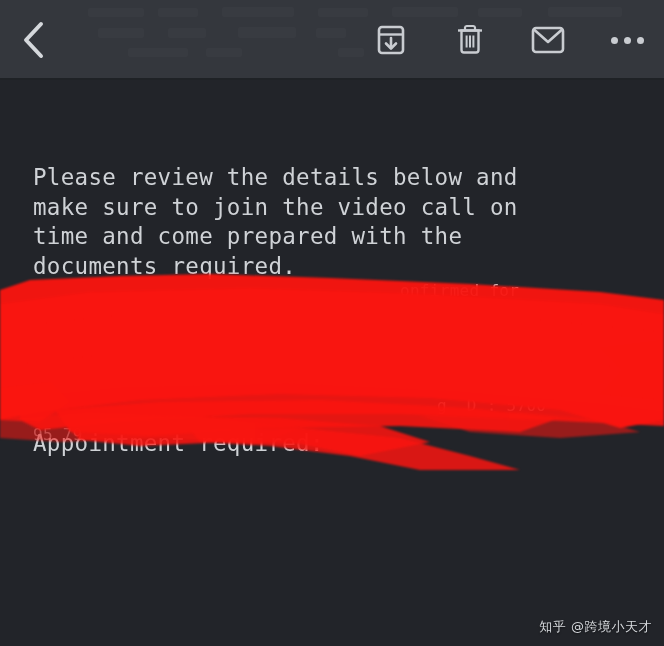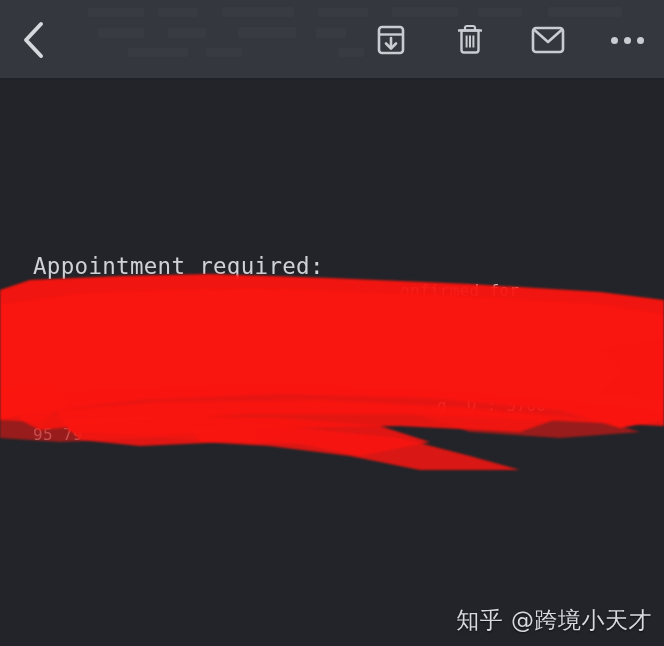--- a/index.html
+++ b/index.html
@@ -132,21 +132,21 @@
     filter: blur(1.1px);
   }
 
   
   .watermark {
     position: absolute;
     right: 12px;
     bottom: 10px;
     color: #d6d9dd;
     font-family: "DejaVu Sans", sans-serif;
-    font-size: 23px;
+    font-size: 13px;
     letter-spacing: .5px;
     white-space: nowrap;
     text-shadow: 0 1px 2px rgba(0,0,0,.6);
   }
 </style>
 </head>
 <body>
 
 <div class="screen">
 
@@ -215,20 +215,24 @@
         <i></i>
           <i></i>
           <i></i>
       </span>
     </div>
   </div>
 
   <div class="body-area">
 
     <div class="msg">
+      <div class="para">Please review the details below and
+make sure to join the video call on
+time and come prepared with the
+documents required.</div>
       <div class="gap"></div>
       <div class="para">Appointment required:</div>
       <div class="gap"></div>
       <div class="gap"></div>
       
       
       
       
       
     </div>

